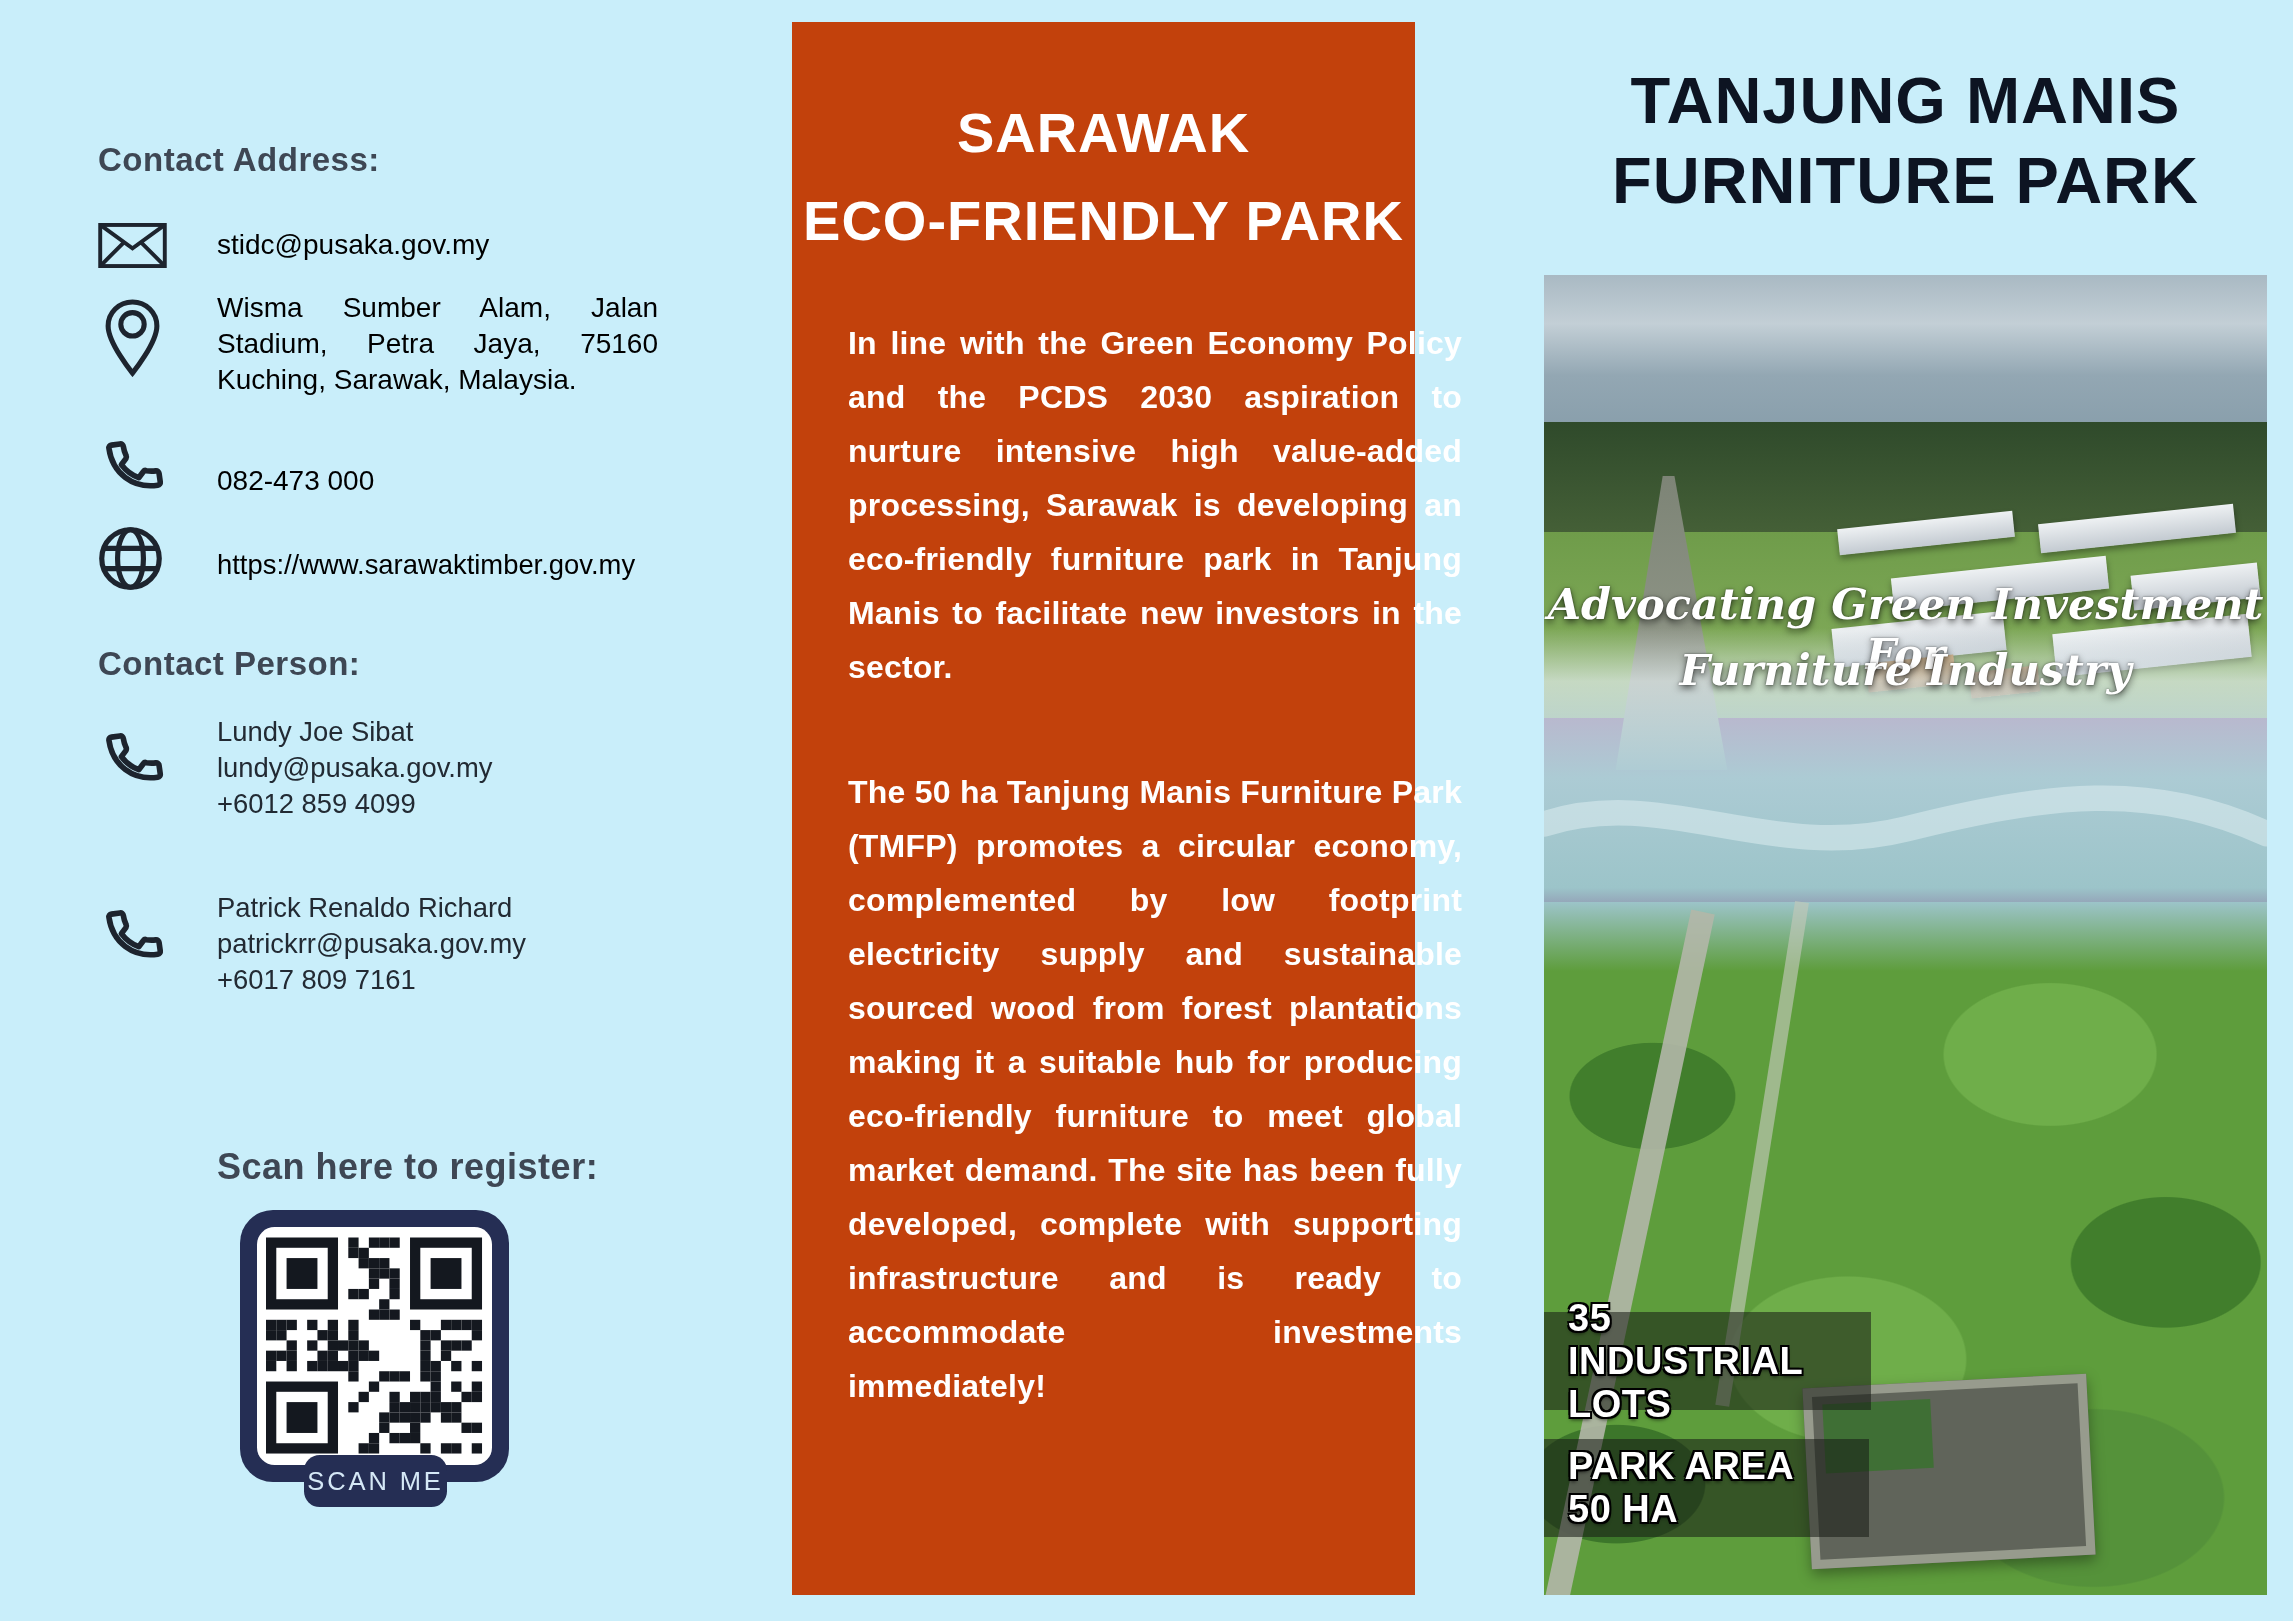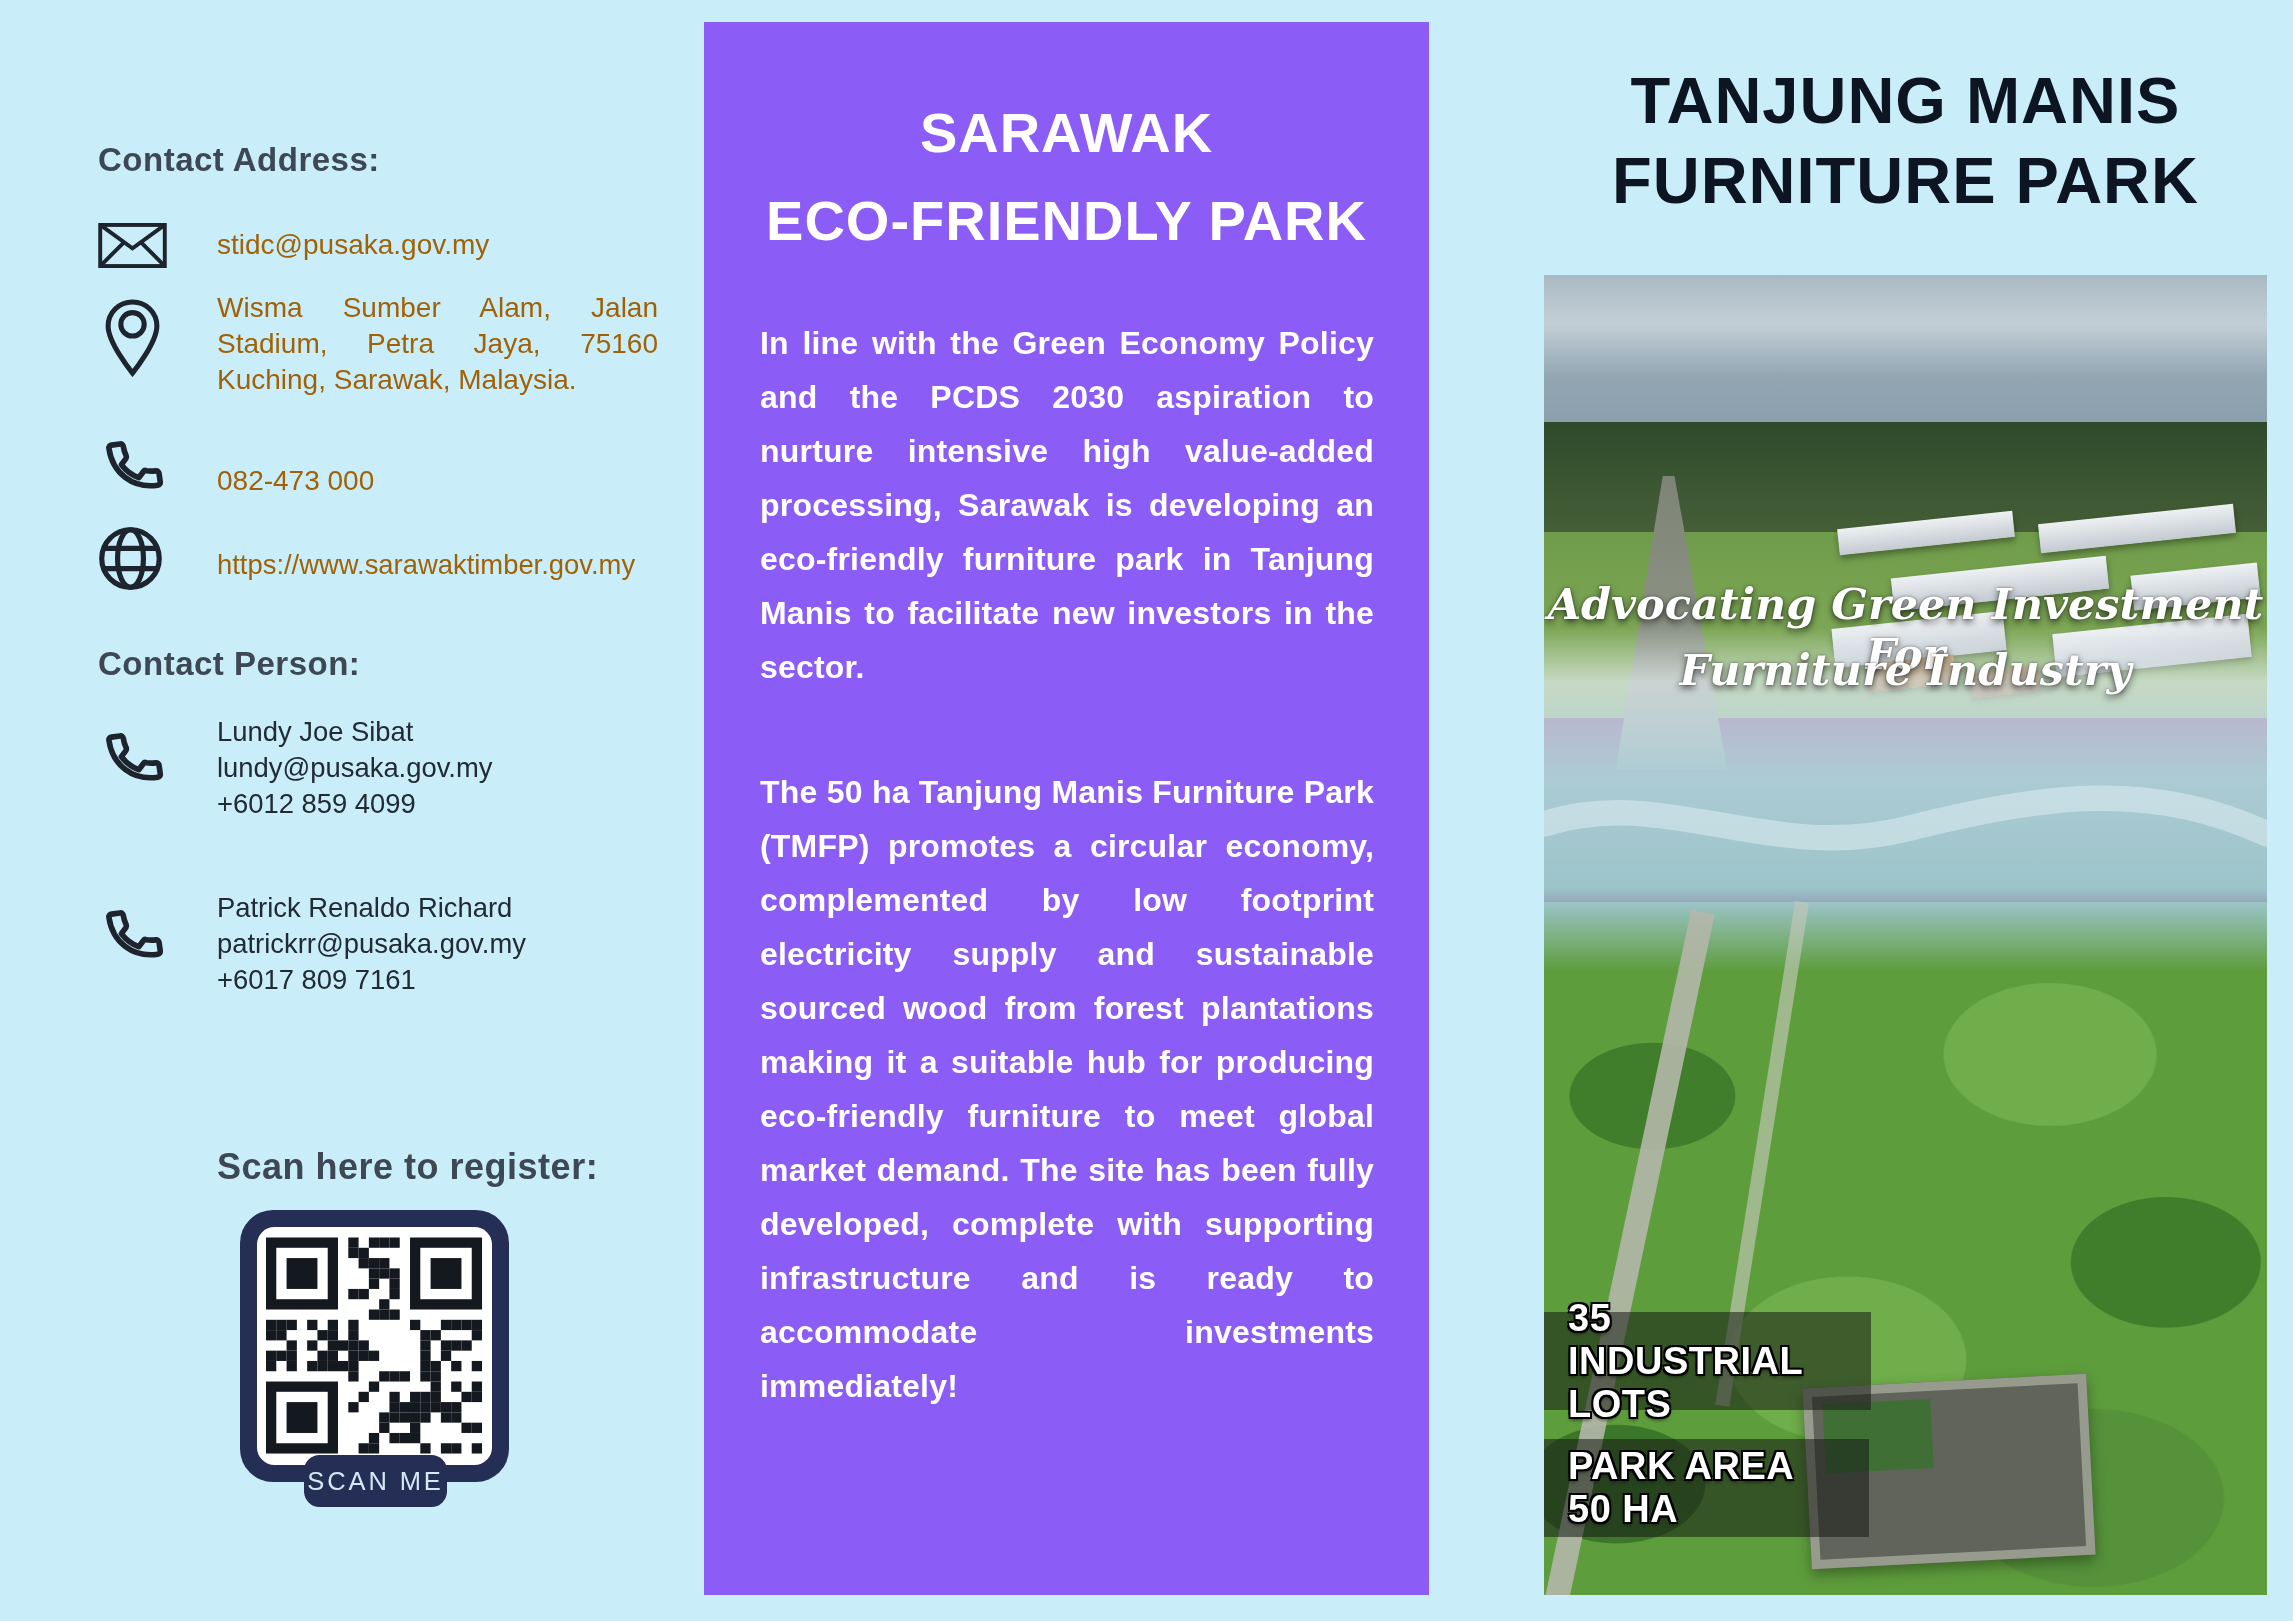--- a/index.html
+++ b/index.html
@@ -4,35 +4,35 @@
 <style>
   * { margin:0; padding:0; box-sizing:border-box; }
   html,body { width:2294px; height:1621px; }
   body { font-family:"Liberation Sans","DejaVu Sans",sans-serif; background:#c9eefa; }
   .page { position:relative; width:2294px; height:1621px; background:#c9eefa; overflow:hidden; }
 
   
   .panel-left { position:absolute; left:0; top:0; width:748px; height:1621px; }
   .lp-heading { position:absolute; left:98px; font-size:33px; font-weight:800; color:#3e4754; letter-spacing:0.5px; }
   .lp-row-icon { position:absolute; color:#1d242e; }
-  .lp-text { position:absolute; font-size:28px; color:#a16207; line-height:36px; }
+  .lp-text { position:absolute; font-size:28px; color:#000000; line-height:36px; }
   .lp-justify { text-align:justify; }
   .contact-block { position:absolute; font-size:27.4px; color:#222a33; line-height:36px; }
 
   
   .qr-box { position:absolute; left:240px; top:1210px; width:269px; height:272px;
             background:#252e54; border-radius:33px; padding:16.7px; }
   .qr-inner { width:100%; height:100%; background:#ffffff; border-radius:17.6px; padding:9.8px; }
   .qr-inner svg { width:100%; height:100%; display:block; }
   .scan-pill { position:absolute; left:304px; top:1455px; width:143px; height:52px;
                background:#252e54; border-radius:15.7px; display:flex; align-items:center; justify-content:center;
                color:#d5e8f6; font-size:25.5px; letter-spacing:2.9px; font-weight:300; }
 
   
-  .panel-middle { position:absolute; left:704px; top:21.6px; width:725px; height:1573px; background:#8b5cf6; color:#ffffff; }
+  .panel-middle { position:absolute; left:792px; top:21.6px; width:623px; height:1573px; background:#c2410c; color:#ffffff; }
   .mp-title { position:absolute; top:67px; left:0; width:100%; text-align:center;
               font-size:56px; font-weight:800; letter-spacing:1px; line-height:88px; }
   .mp-para { position:absolute; left:56px; width:614px; font-size:32px; font-weight:700;
              line-height:54px; text-align:justify; letter-spacing:0.2px; }
   .mp-p1 { top:294px; }
   .mp-p2 { top:743px; }
 
   
   .panel-right { position:absolute; left:1473px; top:0; width:820px; height:1621px;text-decoration:underline; }
   .rp-title { position:absolute; left:71px; top:61px; width:723px; text-align:center;

